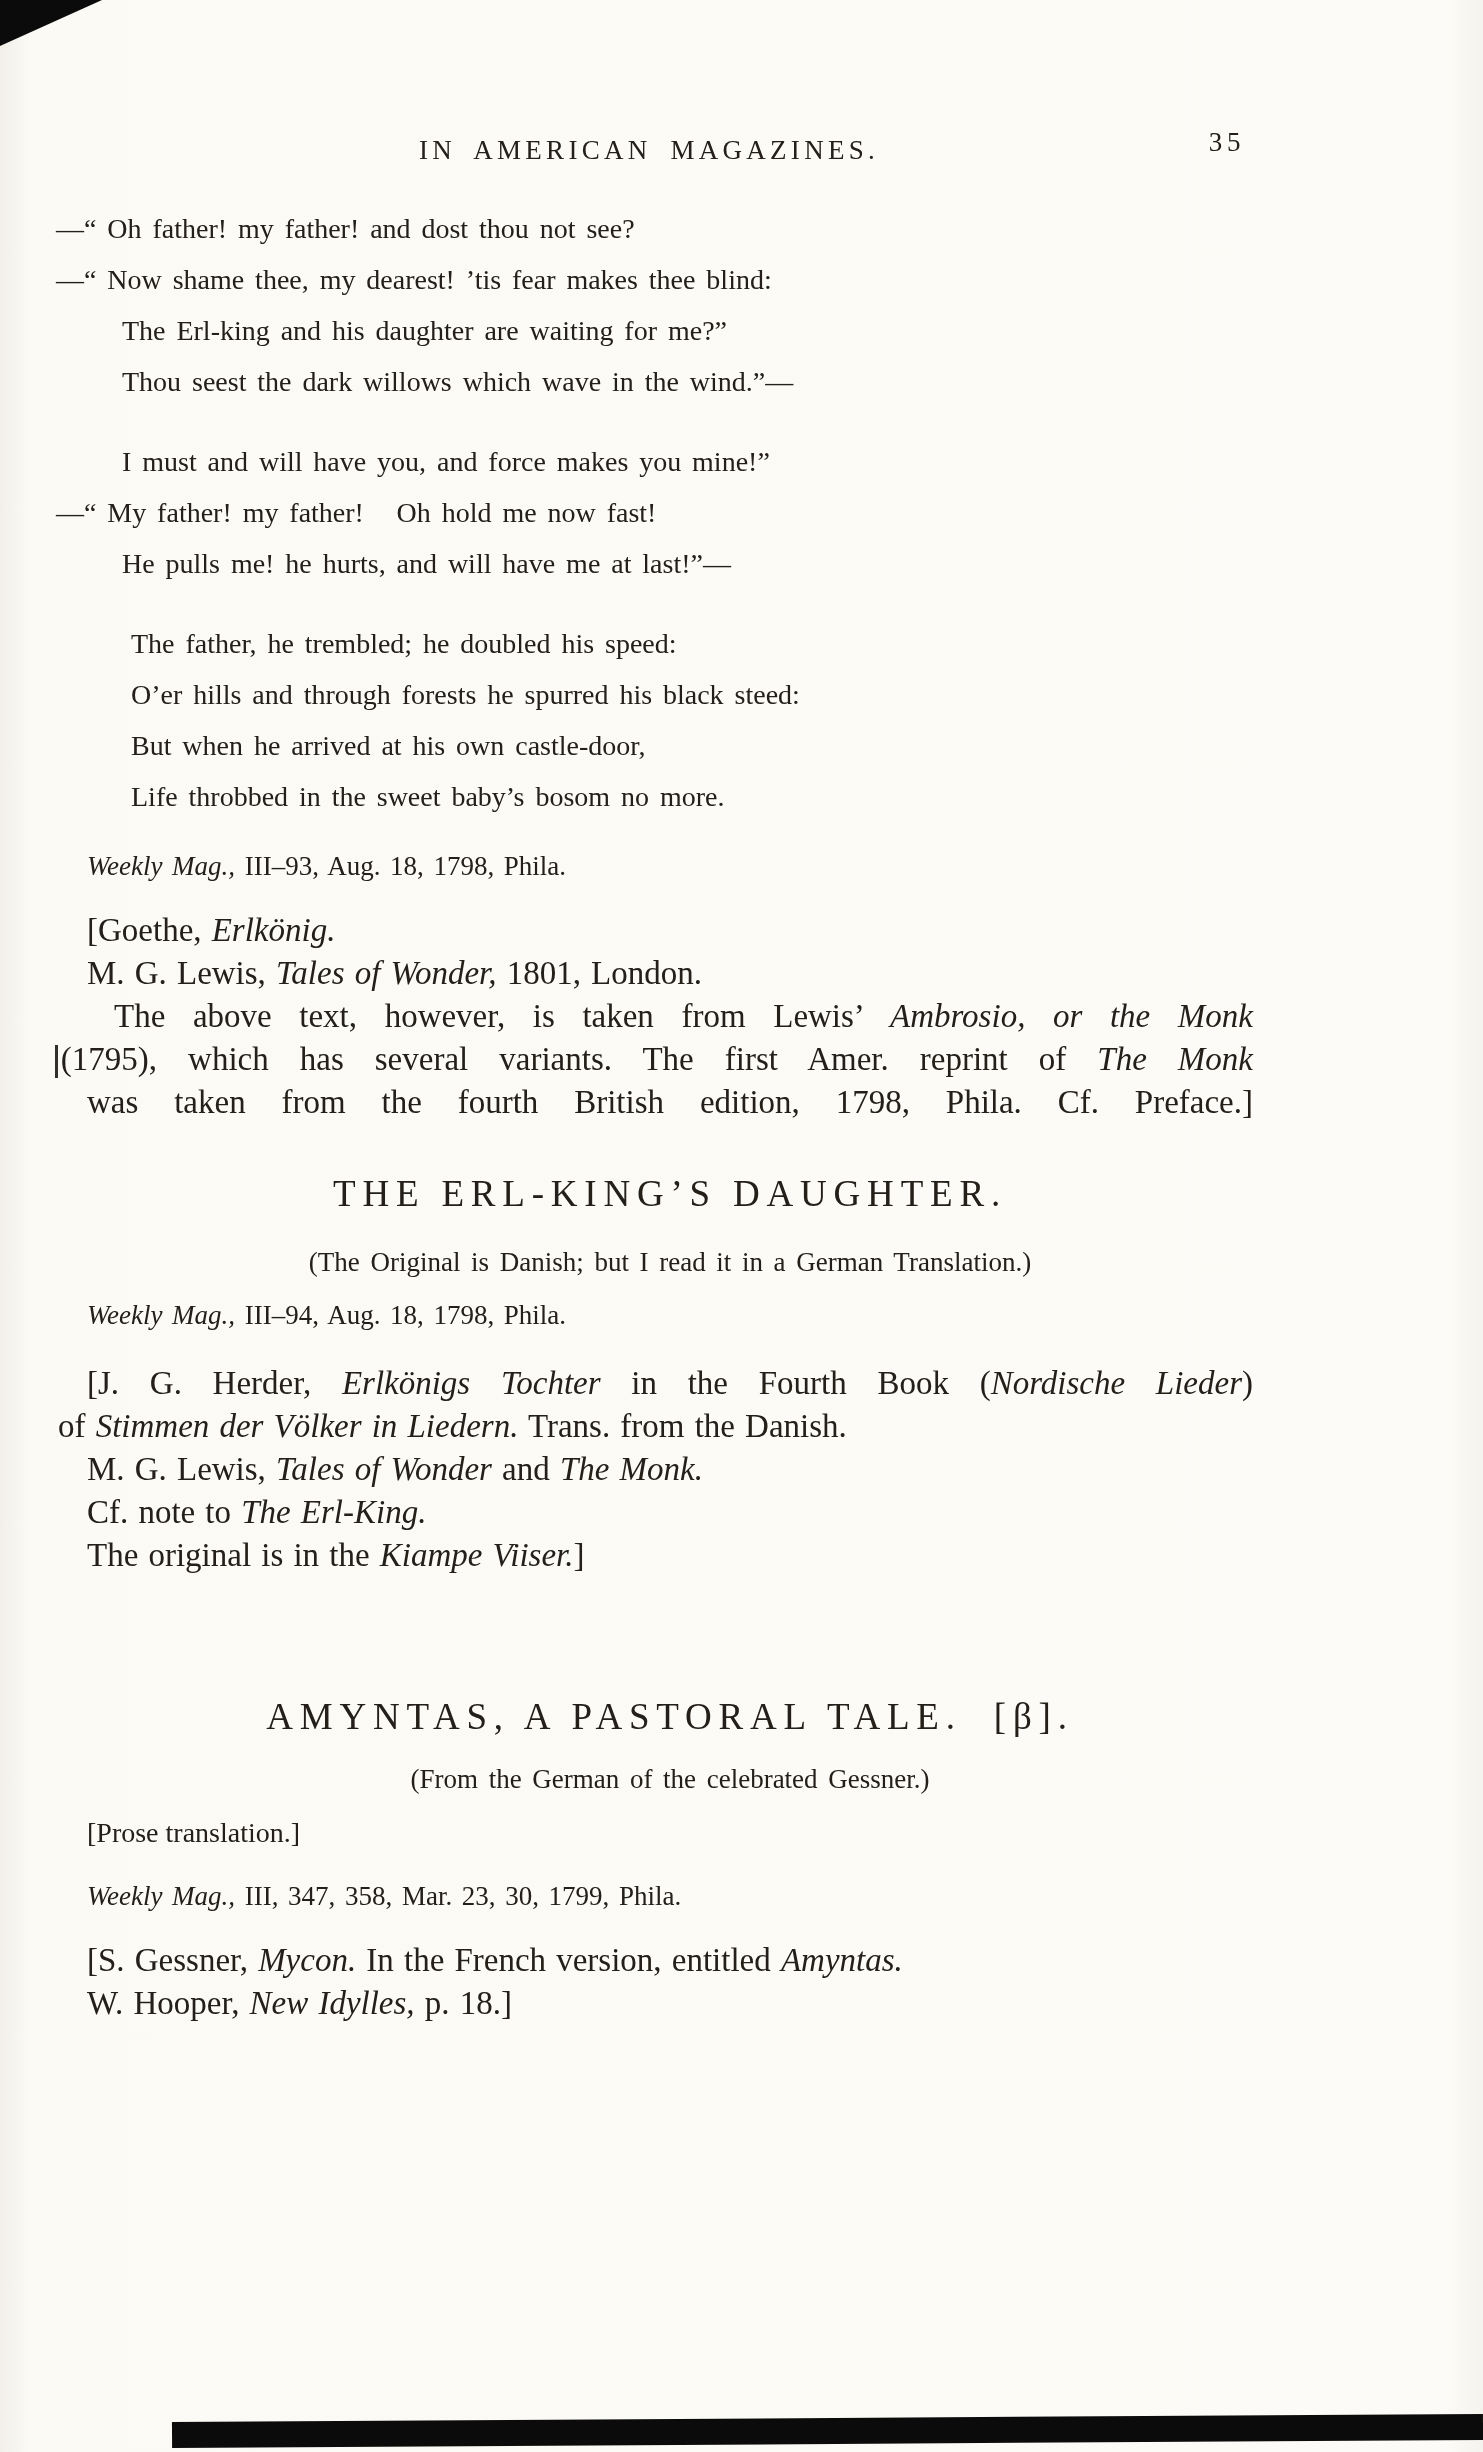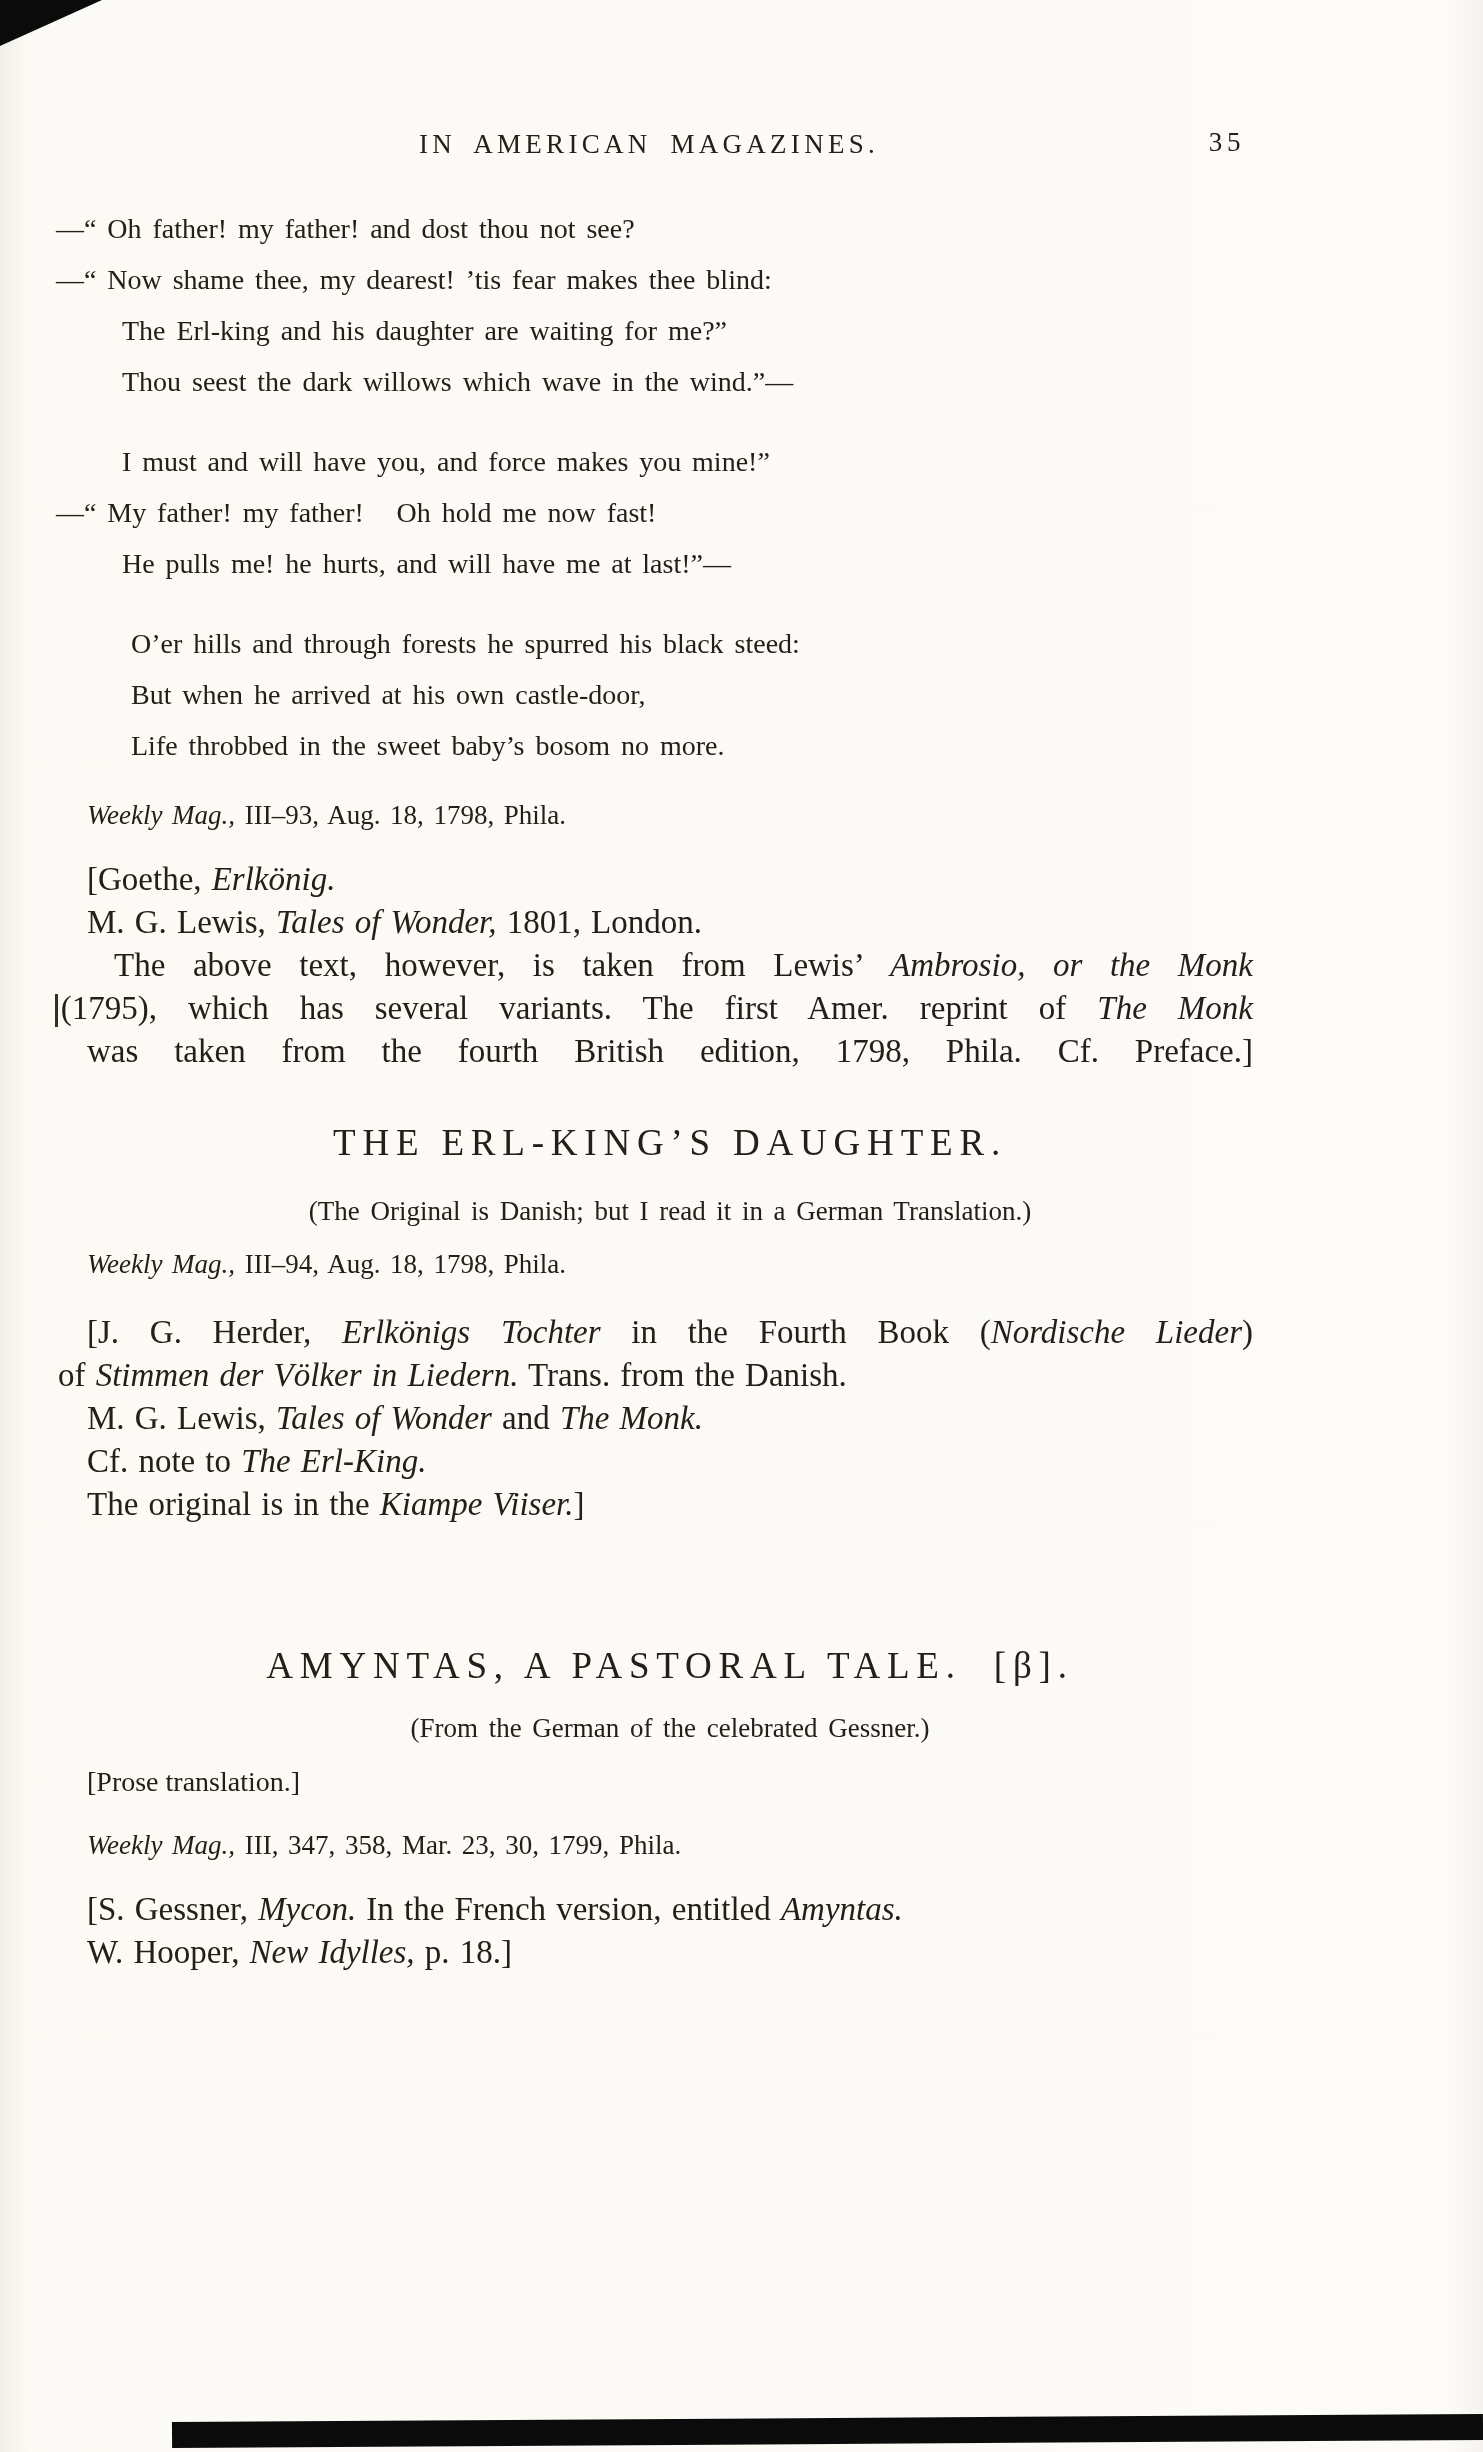--- a/index.html
+++ b/index.html
@@ -34,21 +34,21 @@
     transform: rotate(-0.35deg); transform-origin: right center;
   }
   .vmark {
     display: inline-block; width: 2.9px; height: 33px;
     background: #332f29; margin-right: 2.9px; vertical-align: -7.7px;
   }
 
   
   .running-head { position: relative; height: 39px; }
   .head-title {
-    position: absolute; left: 50%; top: 2px;
+    position: absolute; left: 50%; top: 8px;
     transform: translateX(calc(-50% - 21px));
     font-size: 27px; letter-spacing: 4.3px; word-spacing: 7.7px;
     white-space: pre;
   }
   .page-num {
     position: absolute; right: 7.7px; top: 0;
     font-size: 27px; letter-spacing: 4.8px;
   }
 
   
@@ -108,20 +108,21 @@
         <div class="pline">—“ Now shame thee, my dearest! ’tis fear makes thee blind:</div>
         <div class="pline ind">The Erl-king and his daughter are waiting for me?”</div>
         <div class="pline ind">Thou seest the dark willows which wave in the wind.”—</div>
       </div>
       <div class="stanza" style="margin-top:29px">
         <div class="pline ind">I must and will have you, and force makes you mine!”</div>
         <div class="pline">—“ My father! my father!   Oh hold me now fast!</div>
         <div class="pline ind">He pulls me! he hurts, and will have me at last!”—</div>
       </div>
       <div class="stanza" style="margin-top:29px">
+        <div class="pline ind3">The father, he trembled; he doubled his speed:</div>
         <div class="pline ind3">O’er hills and through forests he spurred his black steed:</div>
         <div class="pline ind3">But when he arrived at his own castle-door,</div>
         <div class="pline ind3">Life throbbed in the sweet baby’s bosom no more.</div>
       </div>
     </section>
 
     <div class="citation" style="margin-top:23px"><span class="it">Weekly Mag.,</span><span> III–93, Aug. 18, 1798, Phila.</span></div>
 
     <section class="note" style="margin-top:21px">
       <div class="nline"><span>[Goethe, </span><span class="it">Erlkönig.</span></div>

